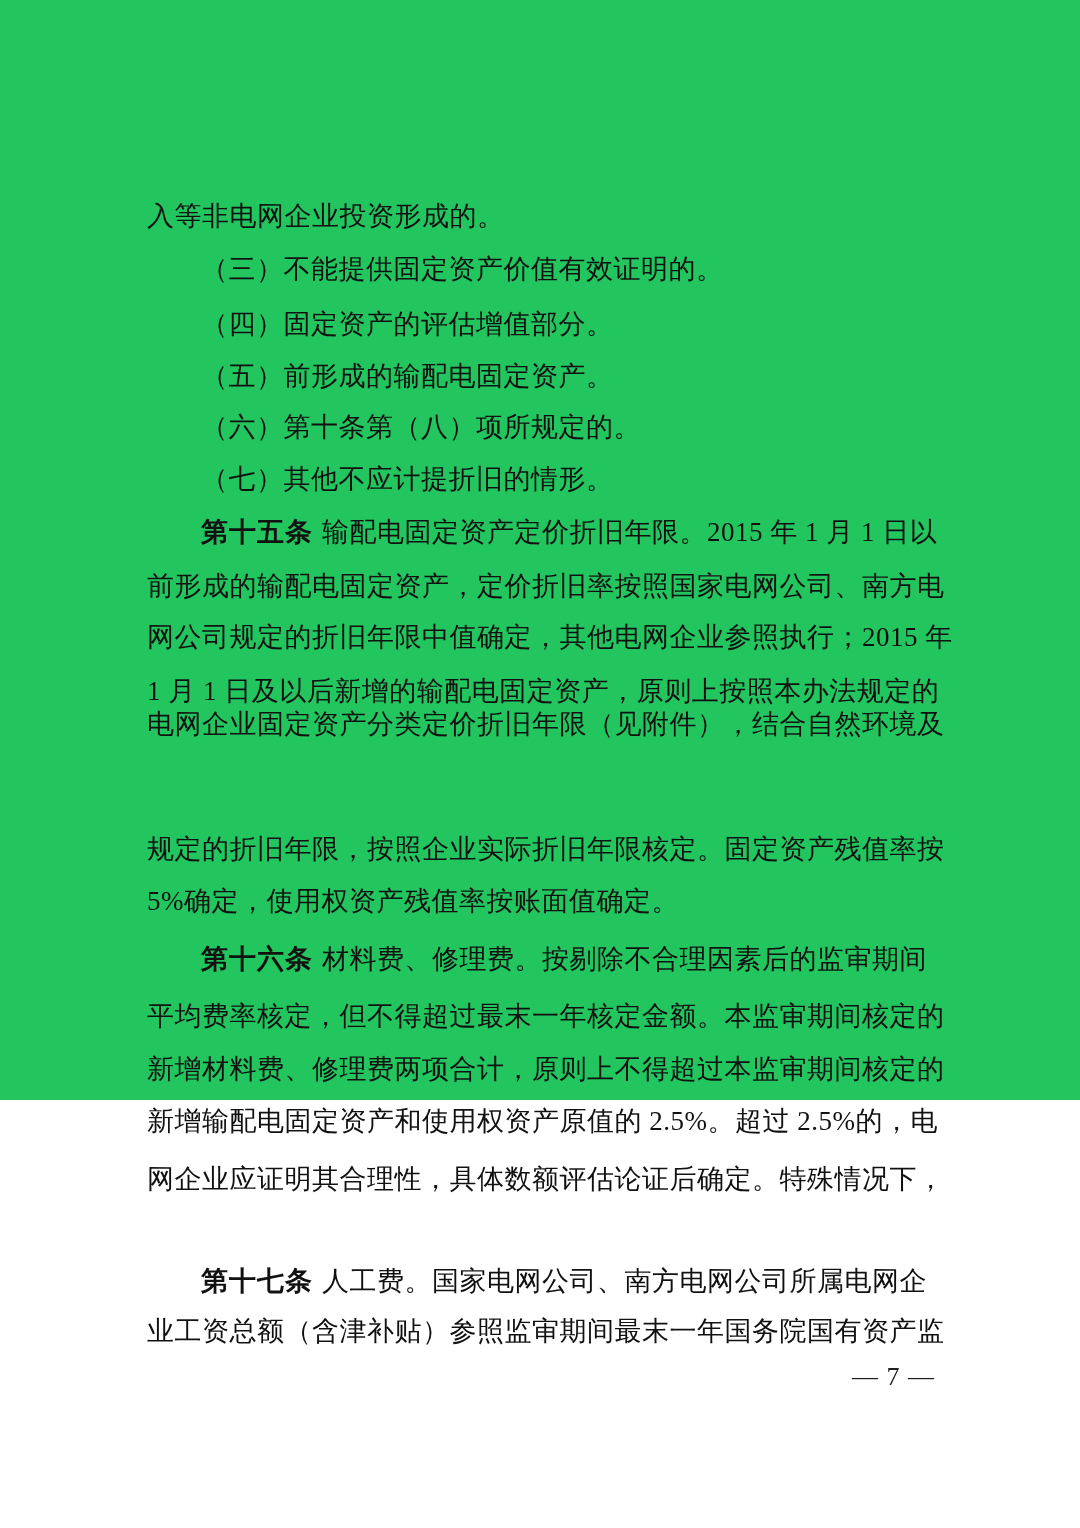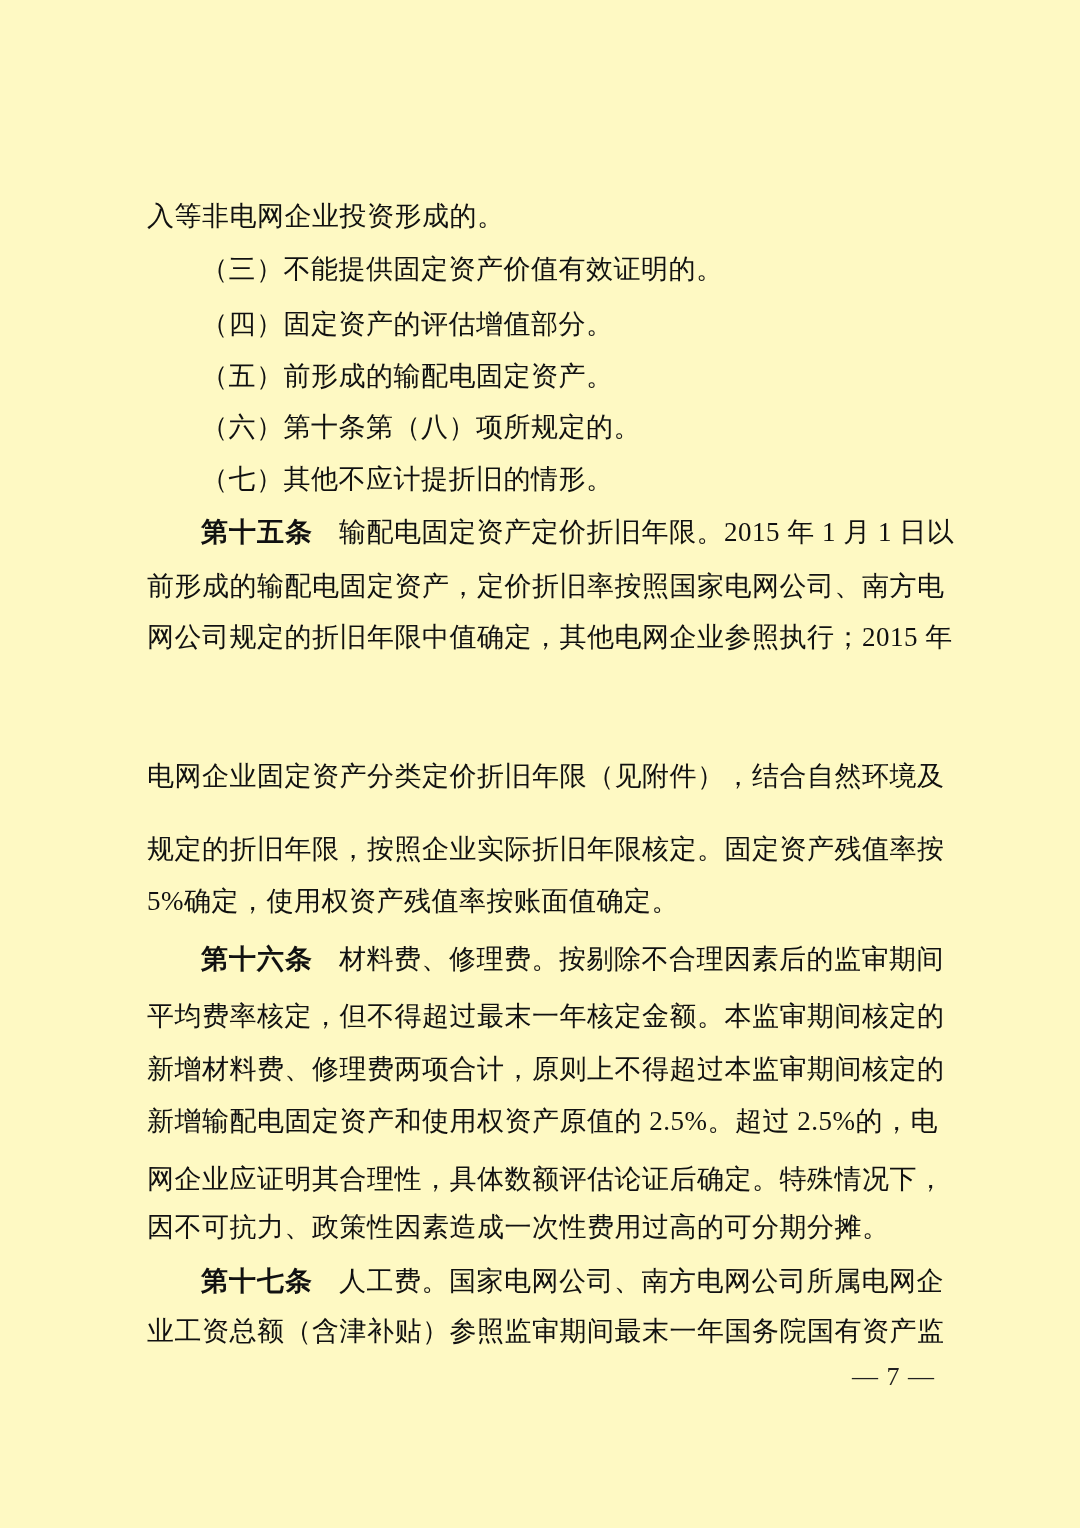--- a/index.html
+++ b/index.html
@@ -12,40 +12,40 @@
     height: 1528px;
     position: relative;
     font-family: "Liberation Serif", "DejaVu Serif", serif;
     color: #111111;
     overflow: hidden;
   }
   .page {
     position: absolute;
     left: 0; top: 0;
     width: 1080px;
-    height: 1528px;
-    background: #fef9c3;
+    height: 1100px;
+    background: #22c55e;
   }
   .line {
     position: absolute;
     left: 147px;
     width: 800px;
     height: 40px;
     line-height: 40px;
     font-size: 27px;
     white-space: nowrap;
     letter-spacing: 0.5px;
   }
   .indent {
     padding-left: 54px;
   }
   .art-num {
     font-family: "Liberation Sans", "DejaVu Sans", sans-serif;
     font-weight: 700;
-    margin-right: 26px;
+    margin-right: 9px;
     letter-spacing: 1px;
   }
   .footer {
     position: absolute;
     left: 147px;
     top: 1362px;
     width: 788px;
     font-size: 26px;
     text-align: right;
     color: #222222;
@@ -63,32 +63,32 @@
   <div class="line indent" style="top:304px">（四）固定资产的评估增值部分。</div>
   <div class="line indent" style="top:356px">（五）前形成的输配电固定资产。</div>
   <div class="line indent" style="top:407px">（六）第十条第（八）项所规定的。</div>
   <div class="line indent" style="top:459px">（七）其他不应计提折旧的情形。</div>
 
   <div class="line indent" style="top:512px">
     <span class="art-num">第十五条</span><span>输配电固定资产定价折旧年限。2015 年 1 月 1 日以</span>
   </div>
   <div class="line" style="top:566px">前形成的输配电固定资产，定价折旧率按照国家电网公司、南方电</div>
   <div class="line" style="top:617px">网公司规定的折旧年限中值确定，其他电网企业参照执行；2015 年</div>
-  <div class="line" style="top:756px">电网企业固定资产分类定价折旧年限（见附件），结合自然环境及</div>
+  <div class="line" style="top:671px">1 月 1 日及以后新增的输配电固定资产，原则上按照本办法规定的</div>
+  <div class="line" style="top:704px">电网企业固定资产分类定价折旧年限（见附件），结合自然环境及</div>
   <div class="line" style="top:829px">规定的折旧年限，按照企业实际折旧年限核定。固定资产残值率按</div>
   <div class="line" style="top:881px">5%确定，使用权资产残值率按账面值确定。</div>
 
   <div class="line indent" style="top:939px">
     <span class="art-num">第十六条</span><span>材料费、修理费。按剔除不合理因素后的监审期间</span>
   </div>
   <div class="line" style="top:996px">平均费率核定，但不得超过最末一年核定金额。本监审期间核定的</div>
   <div class="line" style="top:1049px">新增材料费、修理费两项合计，原则上不得超过本监审期间核定的</div>
   <div class="line" style="top:1101px">新增输配电固定资产和使用权资产原值的 2.5%。超过 2.5%的，电</div>
   <div class="line" style="top:1159px">网企业应证明其合理性，具体数额评估论证后确定。特殊情况下，</div>
-  <div class="line" style="top:1207px">因不可抗力、政策性因素造成一次性费用过高的可分期分摊。</div>
 
   <div class="line indent" style="top:1261px">
     <span class="art-num">第十七条</span><span>人工费。国家电网公司、南方电网公司所属电网企</span>
   </div>
   <div class="line" style="top:1311px">业工资总额（含津补贴）参照监审期间最末一年国务院国有资产监</div>
 
   <div class="footer">— 7 —</div>
 
 </div>
 

